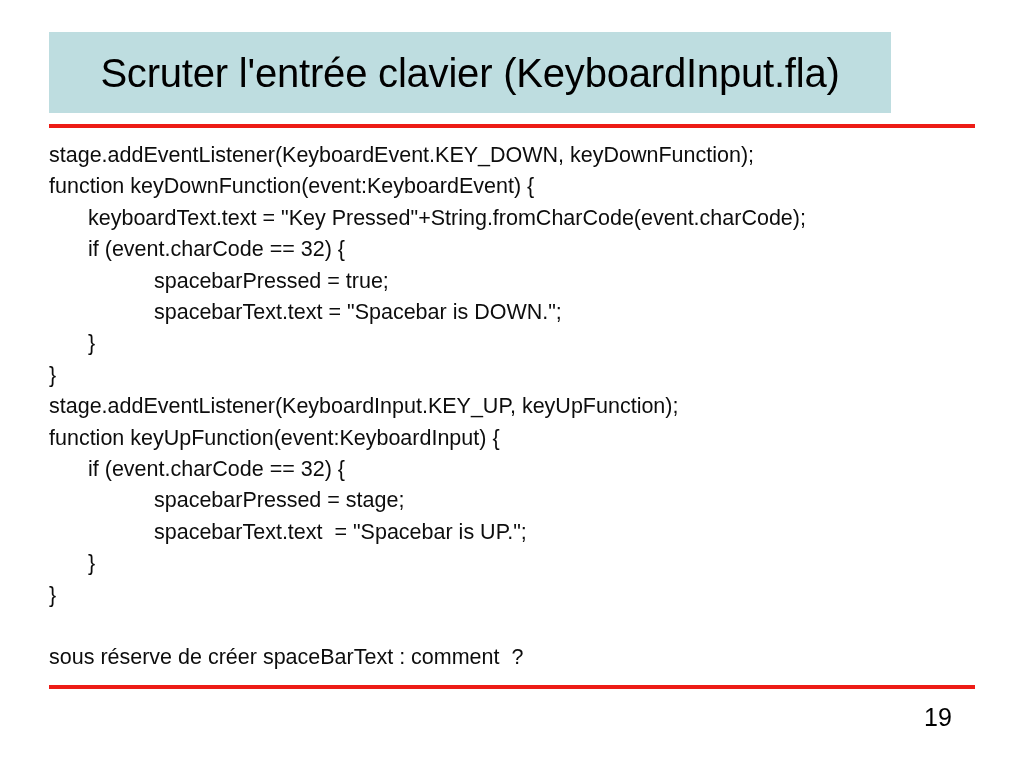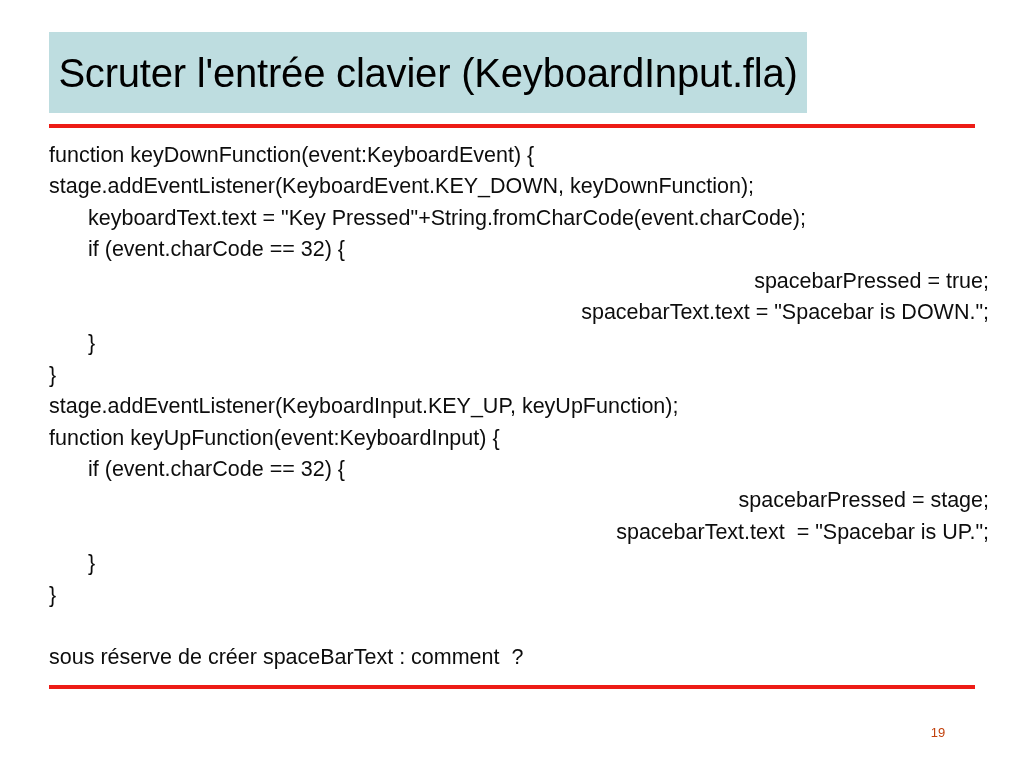--- a/index.html
+++ b/index.html
@@ -18,21 +18,21 @@
     height: 768px;
     background: #ffffff;
     overflow: hidden;
   }
 
   
   #title-band {
     position: absolute;
     left: 49px;
     top: 32px;
-    width: 758px;
+    width: 842px;
     height: 81px;
     background: #bedde0;
     display: flex;
     align-items: center;
     justify-content: center;
     box-sizing: border-box;
   }
   #title-text {
     font-size: 40px;
     line-height: 1;
@@ -67,50 +67,49 @@
   }
   .code-line {
     font-size: 21.5px;
     line-height: 31.4px;
     color: #000000;
     white-space: pre;
     color: #0d0d0d;
   }
   .indent-0 { padding-left: 0px; }
   .indent-1 { padding-left: 39px; }
-  .indent-2 { padding-left: 105px; text-align: right; }
+  .indent-2 { padding-left: 105px; }
   .blank-line { height: 31.4px; }
 
   
   #page-number {
     position: absolute;
     left: 908px;
     top: 705px;
     width: 60px;
     text-align: center;
-    font-size: 13px;
+    font-size: 25px;
     line-height: 24px;
-    color: #c2410c;
-    margin-top: 16px;
+    color: #000000;
   }
 </style>
 </head>
 <body>
 
 <div id="slide" style="background: rgb(255, 255, 255);">
 
   <div id="title-band" style="background: rgb(190, 221, 224);">
     <div id="title-text">Scruter l'entrée clavier (KeyboardInput.fla)</div>
   </div>
 
   <div class="rule" id="rule-top" style="background: rgb(237, 28, 22);"></div>
 
   <div id="body-block">
+      <div class="code-line indent-0">stage.addEventListener(KeyboardEvent.KEY_DOWN, keyDownFunction);</div>
       <div class="code-line indent-0">function keyDownFunction(event:KeyboardEvent) {</div>
-      <div class="code-line indent-0">stage.addEventListener(KeyboardEvent.KEY_DOWN, keyDownFunction);</div>
       <div class="code-line indent-1">keyboardText.text = "Key Pressed"+String.fromCharCode(event.charCode);</div>
       <div class="code-line indent-1">if (event.charCode == 32) {</div>
       <div class="code-line indent-2">spacebarPressed = true;</div>
       <div class="code-line indent-2">spacebarText.text = "Spacebar is DOWN.";</div>
       <div class="code-line indent-1">}</div>
       <div class="code-line indent-0">}</div>
       <div class="code-line indent-0">stage.addEventListener(KeyboardInput.KEY_UP, keyUpFunction);</div>
       <div class="code-line indent-0">function keyUpFunction(event:KeyboardInput) {</div>
       <div class="code-line indent-1">if (event.charCode == 32) {</div>
       <div class="code-line indent-2">spacebarPressed = stage;</div>

